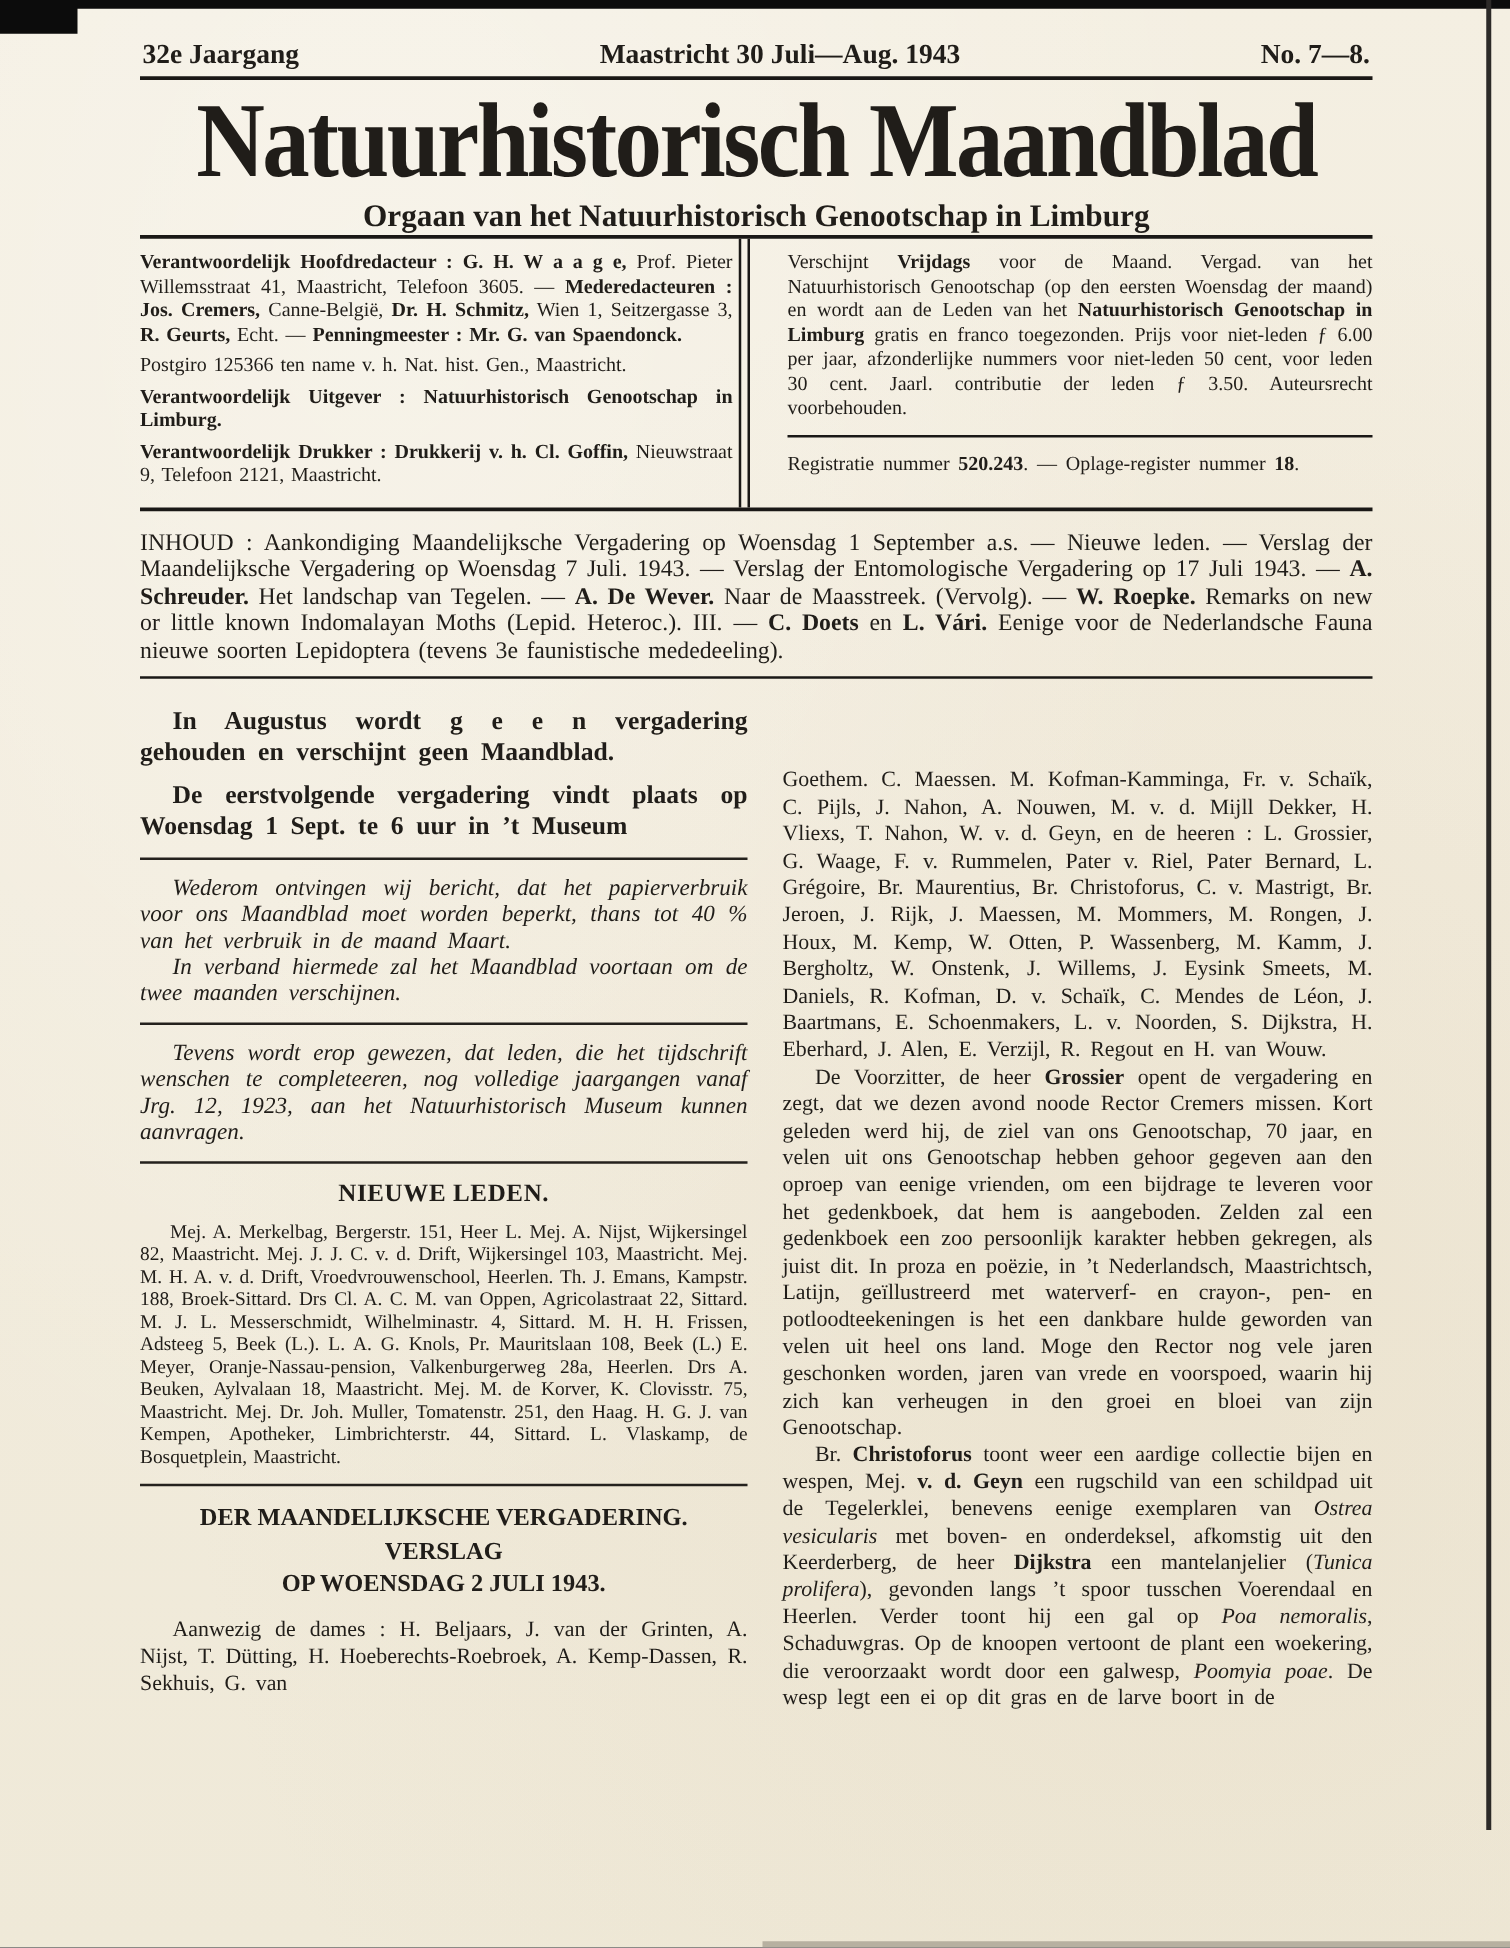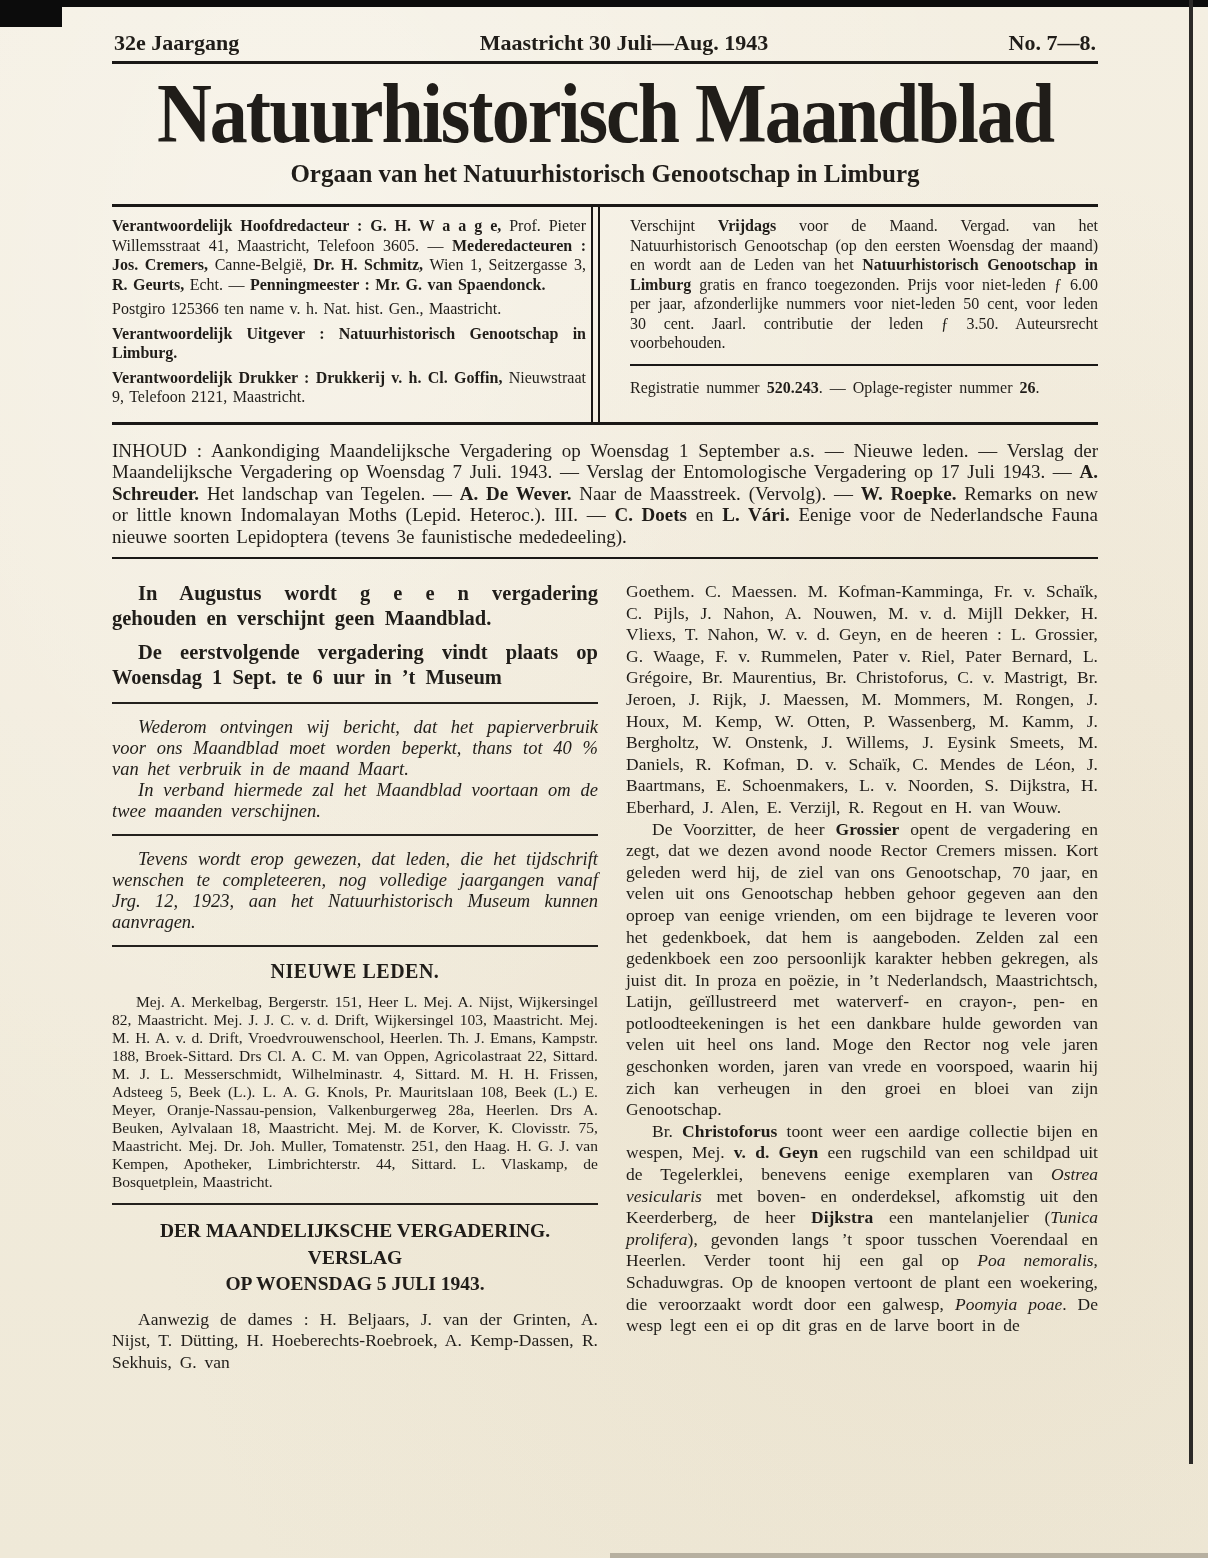--- a/index.html
+++ b/index.html
@@ -24,21 +24,21 @@
   .content { position:absolute; left:112px; top:30px; width:986px; }
 
   .issue-line { display:flex; justify-content:space-between; align-items:flex-end;
     font-weight:bold; font-size:22px; padding:0 2px; }
   .rule { height:0; border:none; border-top:3px solid #1a1816; }
   .rule-header { margin-top:5px; }
 
   .journal-title { margin:6px 0 14px; text-align:center; font-weight:bold;
     font-size:76px; line-height:1.0; letter-spacing:-2px; white-space:nowrap;
     transform:scaleY(1.12); transform-origin:center top; }
-  .journal-subtitle { margin:10px 0 16px; text-align:center; font-weight:bold; font-size:25px; }
+  .journal-subtitle { margin:10px 0 0; text-align:center; font-weight:bold; font-size:25px; }
 
   .masthead { display:flex; border-top:3px solid #1a1816; border-bottom:3px solid #1a1816;
     padding:9px 0 10px; }
   .mast-left  { width:474px; padding-right:5px; }
   .mast-divider { align-self:stretch; width:5px; border-left:2px solid #1a1816;
     border-right:2px solid #1a1816; margin:-9px 0 -10px; }
   .mast-right { flex:1; padding-left:30px; }
   .masthead p { margin:0 0 5px; font-size:16px; line-height:19.5px; text-align:justify; word-spacing:1.5px; }
   .mast-right p { word-spacing:3px; }
   .rule-inner { border-top:2.5px solid #1a1816; margin:11px 0 12px; }
@@ -61,21 +61,21 @@
     text-align:justify; text-indent:26px; word-spacing:4px; }
 
   .section-heading { margin:2px 0 10px; text-align:center; font-weight:bold;
     font-size:20px; letter-spacing:0.5px; }
   .members { margin:0; font-size:15.5px; line-height:18px; text-align:justify;
     text-indent:24px; word-spacing:1px; }
 
   .verslag-heading { text-align:center; font-weight:bold; font-size:19.5px; line-height:26.5px; }
   .body-text { margin:0; font-size:17.5px; line-height:21.6px; text-align:justify;
     text-indent:26px; word-spacing:3.5px; }
-  .no-indent { text-indent:0; }
+  .no-indent { text-indent:0;margin-top:48px; }
   .attendees-left { margin-top:11px; }
 </style>
 </head>
 <body>
 
 <div class="page">
 
   <div class="art-top"></div>
   <div class="art-corner"></div>
   <div class="art-right"></div>
@@ -97,21 +97,21 @@
       <div class="mast-left">
         <p><b>Verantwoordelijk Hoofdredacteur :</b> <b>G. H. W a a g e,</b> Prof. Pieter Willemsstraat 41, Maastricht, Telefoon 3605. — <b>Mederedacteuren : Jos. Cremers,</b> Canne-België, <b>Dr. H. Schmitz,</b> Wien 1, Seitzergasse 3, <b>R. Geurts,</b> Echt. — <b>Penningmeester : Mr. G. van Spaendonck.</b></p>
         <p>Postgiro 125366 ten name v. h. Nat. hist. Gen., Maastricht.</p>
         <p><b>Verantwoordelijk Uitgever : Natuurhistorisch Genootschap in Limburg.</b></p>
         <p><b>Verantwoordelijk Drukker : Drukkerij v. h. Cl. Goffin,</b> Nieuwstraat 9, Telefoon 2121, Maastricht.</p>
       </div>
       <div class="mast-divider"></div>
       <div class="mast-right">
         <p>Verschijnt <b>Vrijdags</b> voor de Maand. Vergad. van het Natuurhistorisch Genootschap (op den eersten Woensdag der maand) en wordt aan de Leden van het <b>Natuurhistorisch Genootschap in Limburg</b> gratis en franco toegezonden. Prijs voor niet-leden ƒ 6.00 per jaar, afzonderlijke nummers voor niet-leden 50 cent, voor leden 30 cent. Jaarl. contributie der leden ƒ 3.50. Auteursrecht voorbehouden.</p>
         <div class="rule rule-inner"></div>
-        <p class="mast-registration">Registratie nummer <b>520.243</b>. — Oplage-register nummer <b>26</b>.</p>
+        <p class="mast-registration">Registratie nummer <b>520.243</b>. — Oplage-register nummer <b>18</b>.</p>
       </div>
     </div>
 
     <p class="inhoud">INHOUD : Aankondiging Maandelijksche Vergadering op Woensdag 1 September a.s. — Nieuwe leden. — Verslag der Maandelijksche Vergadering op Woensdag 7 Juli. 1943. — Verslag der Entomologische Vergadering op 17 Juli 1943. — <b>A. Schreuder.</b> Het landschap van Tegelen. — <b>A. De Wever.</b> Naar de Maasstreek. (Vervolg). — <b>W. Roepke.</b> Remarks on new or little known Indomalayan Moths (Lepid. Heteroc.). III. — <b>C. Doets</b> en <b>L. Vári.</b> Eenige voor de Nederlandsche Fauna nieuwe soorten Lepidoptera (tevens 3e faunistische mededeeling).</p>
     <div class="rule rule-contents"></div>
 
     <div class="columns">
 
       <div class="col-left">
         <p class="announce">In Augustus wordt g e e n vergadering gehouden en verschijnt geen Maandblad.</p>
@@ -125,21 +125,21 @@
         <p class="notice">Tevens wordt erop gewezen, dat leden, die het tijdschrift wenschen te completeeren, nog volledige jaargangen vanaf Jrg. 12, 1923, aan het Natuurhistorisch Museum kunnen aanvragen.</p>
         <div class="colrule"></div>
 
         <h3 class="section-heading">NIEUWE LEDEN.</h3>
         <p class="members">Mej. A. Merkelbag, Bergerstr. 151, Heer L. Mej. A. Nijst, Wijkersingel 82, Maastricht. Mej. J. J. C. v. d. Drift, Wijkersingel 103, Maastricht. Mej. M. H. A. v. d. Drift, Vroedvrouwenschool, Heerlen. Th. J. Emans, Kampstr. 188, Broek-Sittard. Drs Cl. A. C. M. van Oppen, Agricolastraat 22, Sittard. M. J. L. Messerschmidt, Wilhelminastr. 4, Sittard. M. H. H. Frissen, Adsteeg 5, Beek (L.). L. A. G. Knols, Pr. Mauritslaan 108, Beek (L.) E. Meyer, Oranje-Nassau-pension, Valkenburgerweg 28a, Heerlen. Drs A. Beuken, Aylvalaan 18, Maastricht. Mej. M. de Korver, K. Clovisstr. 75, Maastricht. Mej. Dr. Joh. Muller, Tomatenstr. 251, den Haag. H. G. J. van Kempen, Apotheker, Limbrichterstr. 44, Sittard. L. Vlaskamp, de Bosquetplein, Maastricht.</p>
         <div class="colrule"></div>
 
         <div class="verslag-heading">
           <div>DER MAANDELIJKSCHE VERGADERING.</div>
           <div>VERSLAG</div>
-          <div>OP WOENSDAG 5 JULI 1943.</div>
+          <div>OP WOENSDAG 2 JULI 1943.</div>
         </div>
         <p class="body-text attendees-left">Aanwezig de dames : H. Beljaars, J. van der Grinten, A. Nijst, T. Dütting, H. Hoeberechts-Roebroek, A. Kemp-Dassen, R. Sekhuis, G. van</p>
       </div>
 
       <div class="col-gap"></div>
 
       <div class="col-right">
         <p class="body-text no-indent">Goethem. C. Maessen. M. Kofman-Kamminga, Fr. v. Schaïk, C. Pijls, J. Nahon, A. Nouwen, M. v. d. Mijll Dekker, H. Vliexs, T. Nahon, W. v. d. Geyn, en de heeren : L. Grossier, G. Waage, F. v. Rummelen, Pater v. Riel, Pater Bernard, L. Grégoire, Br. Maurentius, Br. Christoforus, C. v. Mastrigt, Br. Jeroen, J. Rijk, J. Maessen, M. Mommers, M. Rongen, J. Houx, M. Kemp, W. Otten, P. Wassenberg, M. Kamm, J. Bergholtz, W. Onstenk, J. Willems, J. Eysink Smeets, M. Daniels, R. Kofman, D. v. Schaïk, C. Mendes de Léon, J. Baartmans, E. Schoenmakers, L. v. Noorden, S. Dijkstra, H. Eberhard, J. Alen, E. Verzijl, R. Regout en H. van Wouw.</p>
         <p class="body-text">De Voorzitter, de heer <b>Grossier</b> opent de vergadering en zegt, dat we dezen avond noode Rector Cremers missen. Kort geleden werd hij, de ziel van ons Genootschap, 70 jaar, en velen uit ons Genootschap hebben gehoor gegeven aan den oproep van eenige vrienden, om een bijdrage te leveren voor het gedenkboek, dat hem is aangeboden. Zelden zal een gedenkboek een zoo persoonlijk karakter hebben gekregen, als juist dit. In proza en poëzie, in ’t Nederlandsch, Maastrichtsch, Latijn, geïllustreerd met waterverf- en crayon-, pen- en potloodteekeningen is het een dankbare hulde geworden van velen uit heel ons land. Moge den Rector nog vele jaren geschonken worden, jaren van vrede en voorspoed, waarin hij zich kan verheugen in den groei en bloei van zijn Genootschap.</p>
         <p class="body-text">Br. <b>Christoforus</b> toont weer een aardige collectie bijen en wespen, Mej. <b>v. d. Geyn</b> een rugschild van een schildpad uit de Tegelerklei, benevens eenige exemplaren van <i>Ostrea vesicularis</i> met boven- en onderdeksel, afkomstig uit den Keerderberg, de heer <b>Dijkstra</b> een mantelanjelier (<i>Tunica prolifera</i>), gevonden langs ’t spoor tusschen Voerendaal en Heerlen. Verder toont hij een gal op <i>Poa nemoralis</i>, Schaduwgras. Op de knoopen vertoont de plant een woekering, die veroorzaakt wordt door een galwesp, <i>Poomyia poae</i>. De wesp legt een ei op dit gras en de larve boort in de</p>

